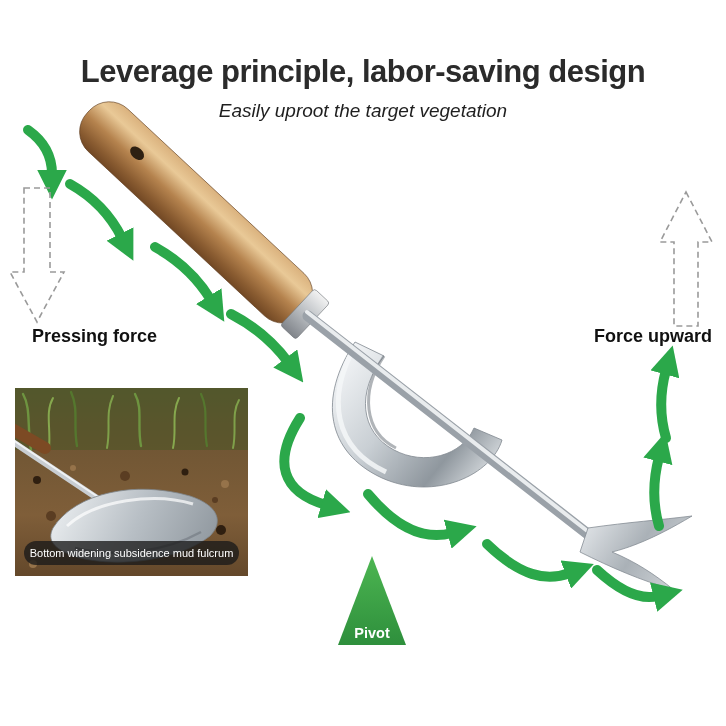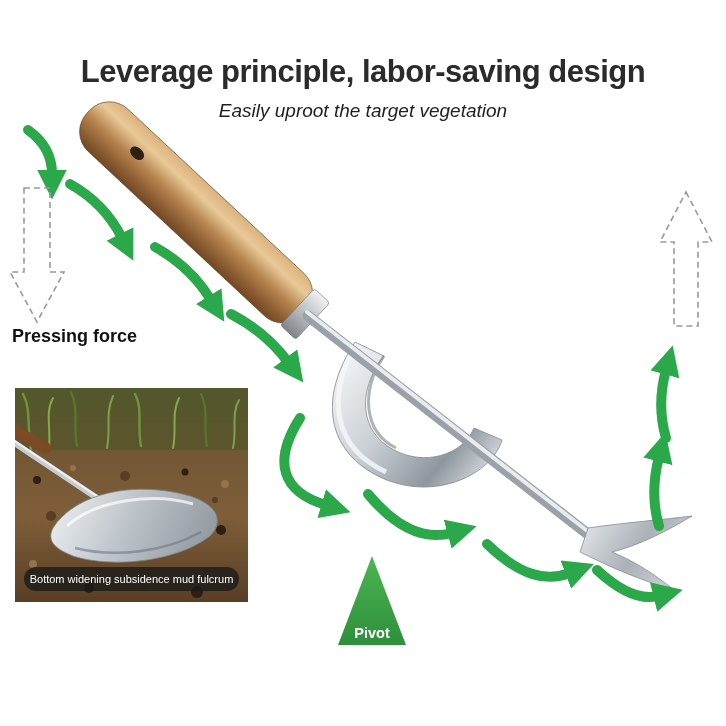--- a/index.html
+++ b/index.html
@@ -9,27 +9,27 @@
   }
   .title{
     position:absolute;top:54px;left:0;right:0;text-align:center;
     font-size:31px;font-weight:700;color:#2b2b2b;letter-spacing:-0.5px;
   }
   .subtitle{
     position:absolute;top:100px;left:0;right:0;text-align:center;
     font-size:19px;font-weight:400;color:#1f1f1f;font-style:italic;
   }
   .force-label{
-    position:absolute;font-size:18px;font-weight:700;color:#111;
+    position:absolute;font-size:18px;font-weight:700;color:#111;margin-left:20px;
   }
   .pressing{left:12px;top:326px;}
   .upward{right:14px;top:326px;}
   .main-svg{position:absolute;left:0;top:0;}
   .inset{
-    position:absolute;left:15px;top:388px;width:233px;height:214px;overflow:hidden;
+    position:absolute;left:15px;top:388px;width:233px;height:188px;overflow:hidden;
   }
   .inset svg{display:block;}
   .inset-caption{
     position:absolute;left:9px;right:9px;bottom:11px;height:24px;
     background:rgba(25,25,25,0.78);border-radius:12px;color:#ffffff;
     font-size:11px;display:flex;align-items:center;justify-content:center;
     white-space:nowrap;
   }
   svg text{font-family:"Liberation Sans",sans-serif;}
 </style>
@@ -108,20 +108,21 @@
     </g>
 
     <polygon points="24,188 50,188 50,272 64,272 37,322 10,272 24,272" fill="none" stroke="#9a9a9a" stroke-width="1.6" stroke-dasharray="6 4"></polygon>
     <polygon points="686,192 712,242 698,242 698,326 674,326 674,242 660,242" fill="none" stroke="#9a9a9a" stroke-width="1.6" stroke-dasharray="6 4"></polygon>
 
     <polygon points="372,556 406,645 338,645" fill="url(#pivotGrad)"></polygon>
     <text x="372" y="638" text-anchor="middle" font-size="14.5" font-weight="bold" fill="#ffffff">Pivot</text>
   </svg>
 
   <div class="force-label pressing">Pressing force</div>
+  <div class="force-label upward">Force upward</div>
 
   <div class="inset">
     <svg width="233" height="254" viewBox="0 0 233 254">
       <defs>
         <linearGradient id="soilGrad" x1="0" y1="0" x2="0" y2="1">
           <stop offset="0" stop-color="#5c5a33"></stop>
           <stop offset="0.18" stop-color="#6e5533"></stop>
           <stop offset="0.5" stop-color="#7f5e39"></stop>
           <stop offset="1" stop-color="#46301b"></stop>
         </linearGradient>

